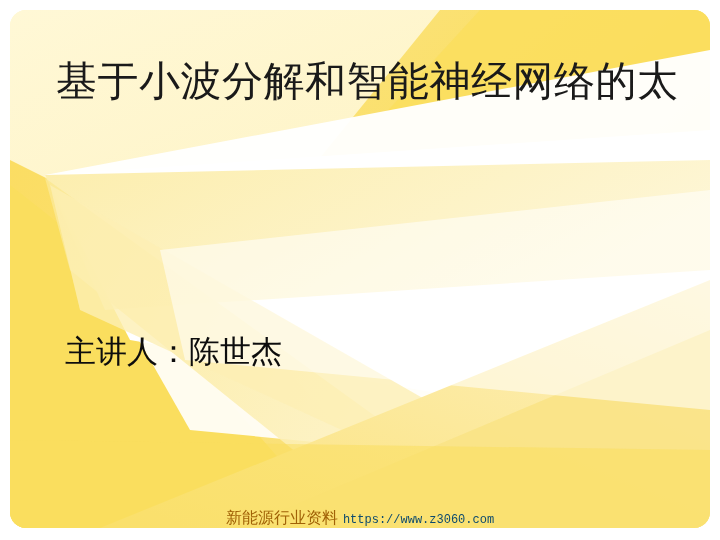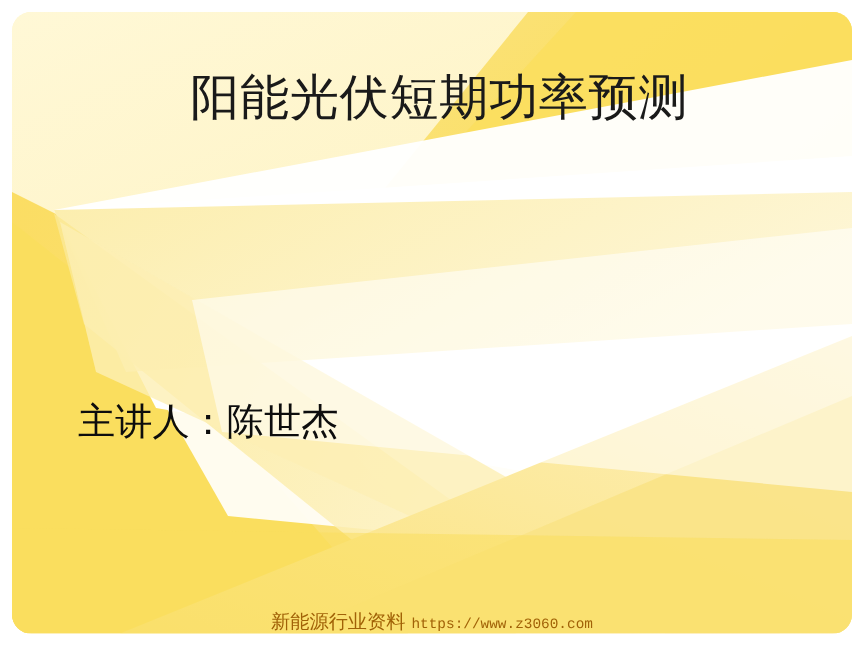--- a/index.html
+++ b/index.html
@@ -88,21 +88,21 @@
     white-space: nowrap;
   }
   .wm-cn {
     font-family: "Liberation Serif", "DejaVu Serif", serif;
     font-size: 16px;
     color: #a16207;
   }
   .wm-url {
     font-family: "Liberation Mono", "DejaVu Sans Mono", monospace;
     font-size: 12px;
-    color: #a16207;
+    color: #0c4a6e;
     margin-left: 5px;
     margin-top: 18px;
   }
 </style>
 </head>
 <body>
 
 <div id="slide">
 
   <div id="slide-canvas">
@@ -150,21 +150,21 @@
 
       <polygon points="700,270 700,518 90,518" fill="url(#gradBottomWedge)"></polygon>
       <polygon points="700,320 700,518 230,518" fill="#FAE386" opacity="0.9"></polygon>
 
       <polygon points="0,430 0,518 700,518 700,440" fill="#FADE5E" opacity="0.55"></polygon>
 
       <polygon points="150,240 700,180 700,400 175,350" fill="#FFFFFF" opacity="0.55"></polygon>
     </svg>
 
     <div id="title-block">
-      <div class="title-line">阳能光伏短期功率预测</div>
+      <div class="title-line">基于小波分解和智能神经网络的太</div>
     </div>
 
     <div id="subtitle-block">
       <div class="subtitle-line">主讲人：陈世杰</div>
     </div>
 
   </div>
 
   <div id="footer-watermark">
     <span class="wm-cn">新能源行业资料</span><span class="wm-url">https://www.z3060.com</span>

